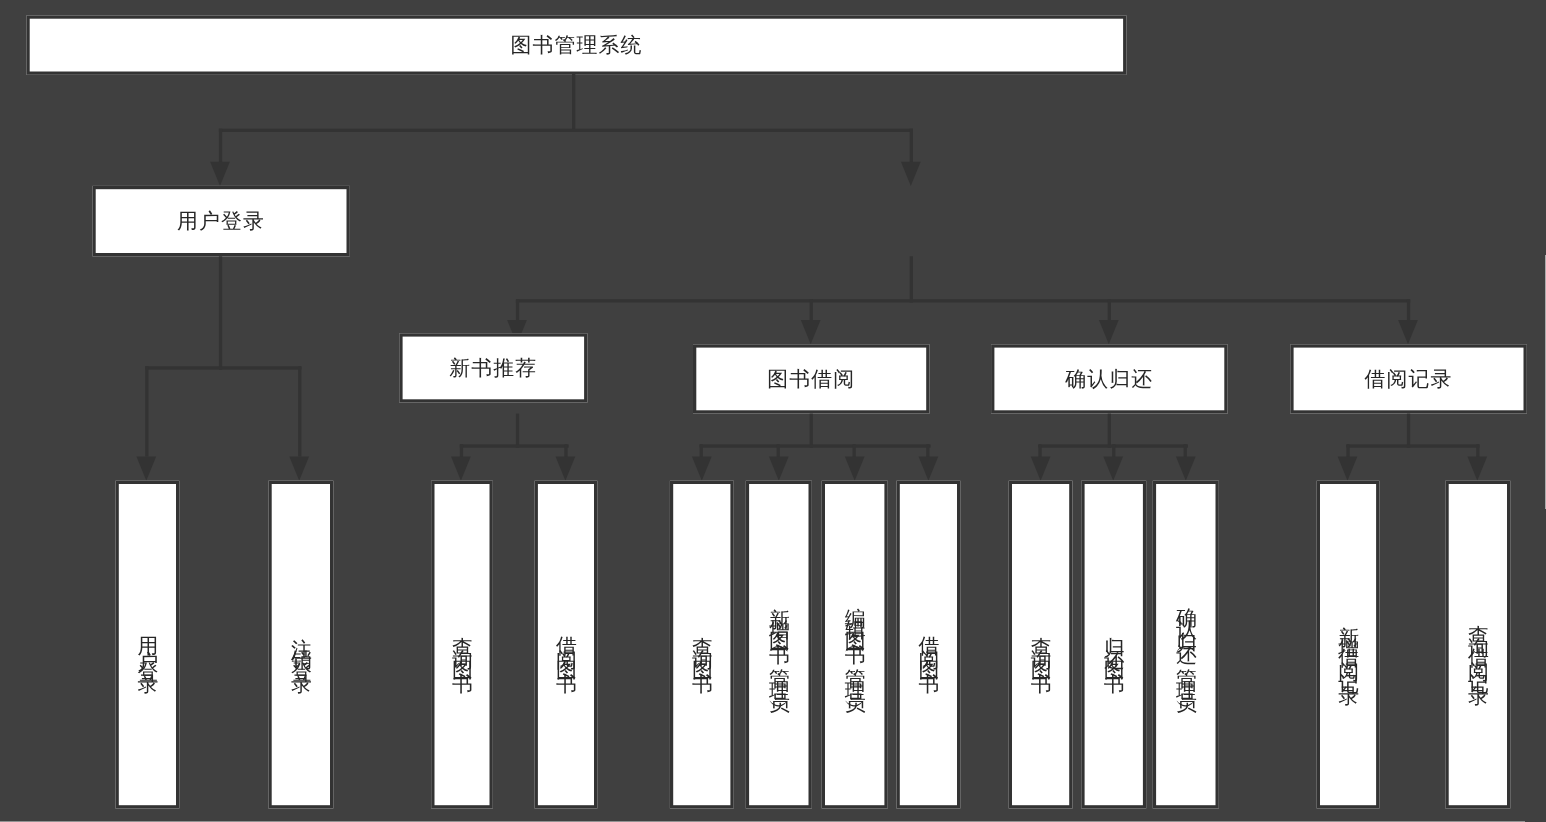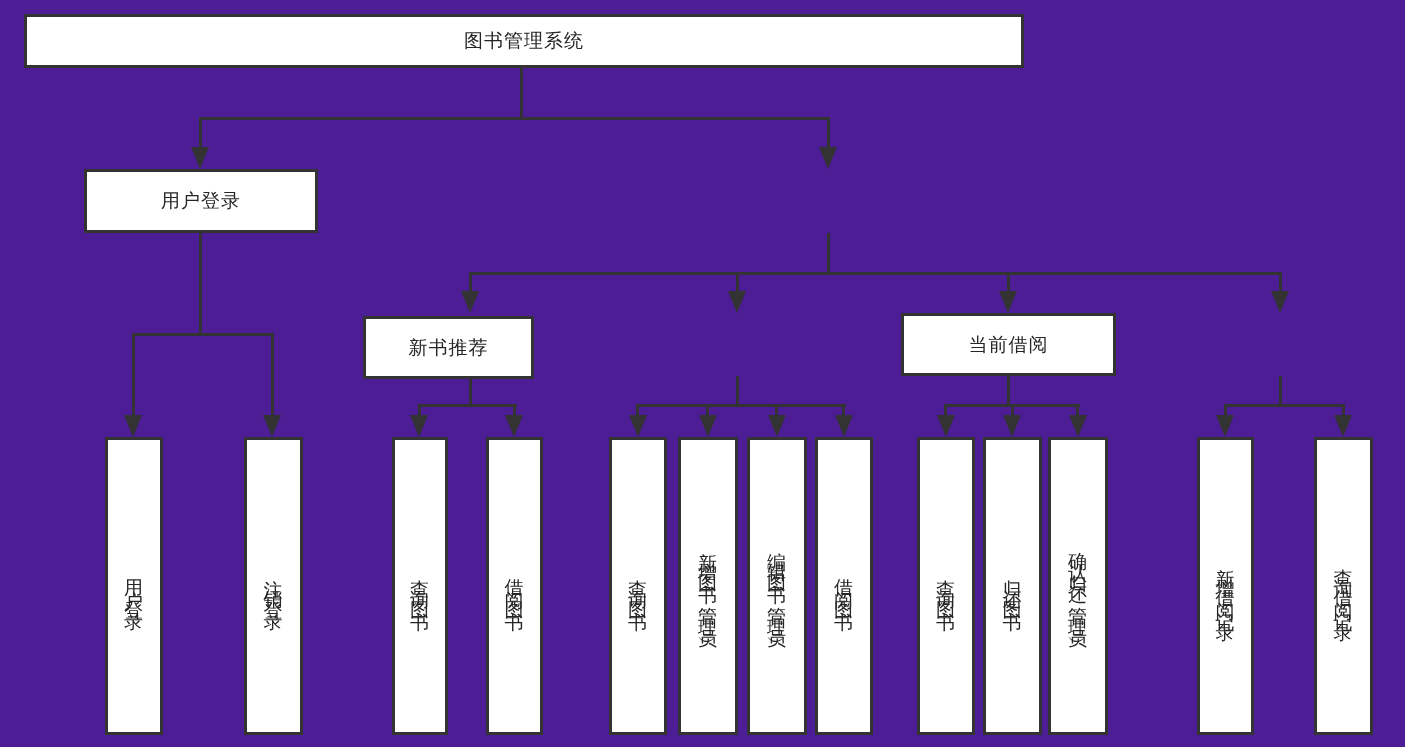--- a/index.html
+++ b/index.html
@@ -1,20 +1,20 @@
 <!DOCTYPE html>
 <html><head>
 <meta charset="utf-8">
 <style>
   html, body { margin: 0; padding: 0; background: #ffffff; }
   .canvas {
     position: relative;
     width: 1405px;
     height: 747px;
-    background: #4c1d95;
+    background: #404040;
     font-family: "Liberation Sans", sans-serif;
     overflow: hidden;
   }
   .box {
     position: absolute;
     box-sizing: border-box;
     border: 3px solid #333333;
     background: #ffffff;
     display: flex;
     align-items: center;
@@ -78,22 +78,24 @@
   <div class="lh" style="left:469px; top:272px; width:813px;"></div>
   <div class="lv" style="left:469px; top:272px; height:20px;"></div>
   <div class="arrow" style="left:461px; top:291px;"></div>
   <div class="lv" style="left:736px; top:272px; height:20px;"></div>
   <div class="arrow" style="left:728px; top:291px;"></div>
   <div class="lv" style="left:1007px; top:272px; height:20px;"></div>
   <div class="arrow" style="left:999px; top:291px;"></div>
   <div class="lv" style="left:1279px; top:272px; height:20px;"></div>
   <div class="arrow" style="left:1271px; top:291px;"></div>
 
-  <div class="box" style="left:363px; top:316px; width:171px; height:63px;text-align:right;">新书推荐</div>
-  <div class="box" style="left:901px; top:313px; width:215px; height:63px;">当前借阅</div>
+  <div class="box" style="left:363px; top:303px; width:171px; height:63px;text-align:right;">新书推荐</div>
+  <div class="box" style="left:630px; top:313px; width:215px; height:63px;">图书借阅</div>
+  <div class="box" style="left:901px; top:313px; width:215px; height:63px;">确认归还</div>
+  <div class="box" style="left:1173px; top:313px; width:215px; height:63px;">借阅记录</div>
 
   <div class="lv" style="left:469px; top:376px; height:31px;"></div>
   <div class="lh" style="left:418px; top:404px; width:99px;"></div>
   <div class="lv" style="left:418px; top:404px; height:12px;"></div>
   <div class="arrow" style="left:410px; top:415px;"></div>
   <div class="lv" style="left:513px; top:404px; height:12px;"></div>
   <div class="arrow" style="left:505px; top:415px;"></div>
 
   <div class="lv" style="left:736px; top:376px; height:31px;"></div>
   <div class="lh" style="left:636px; top:404px; width:210px;"></div>

